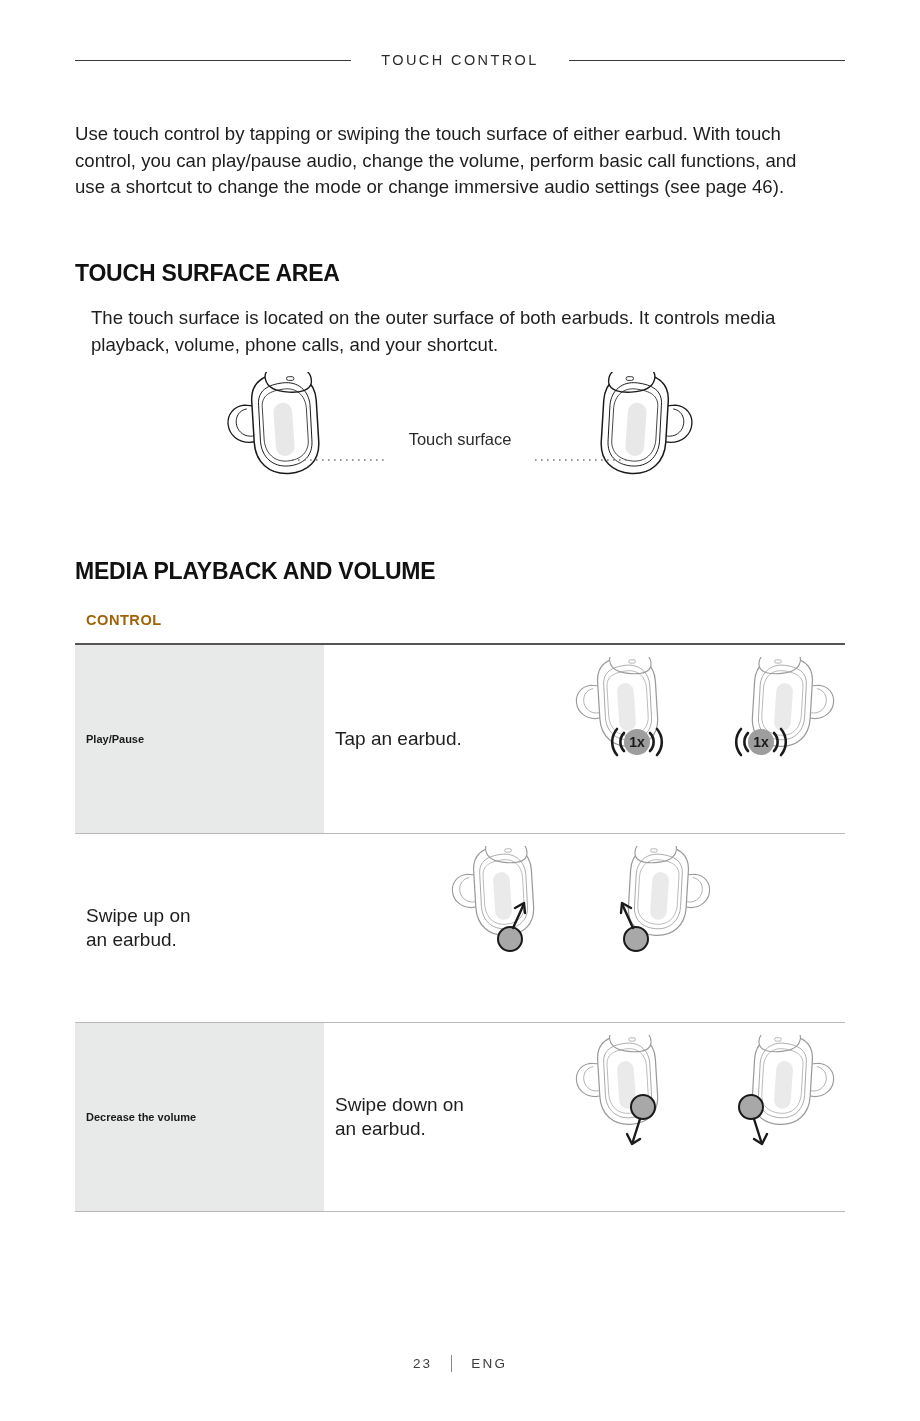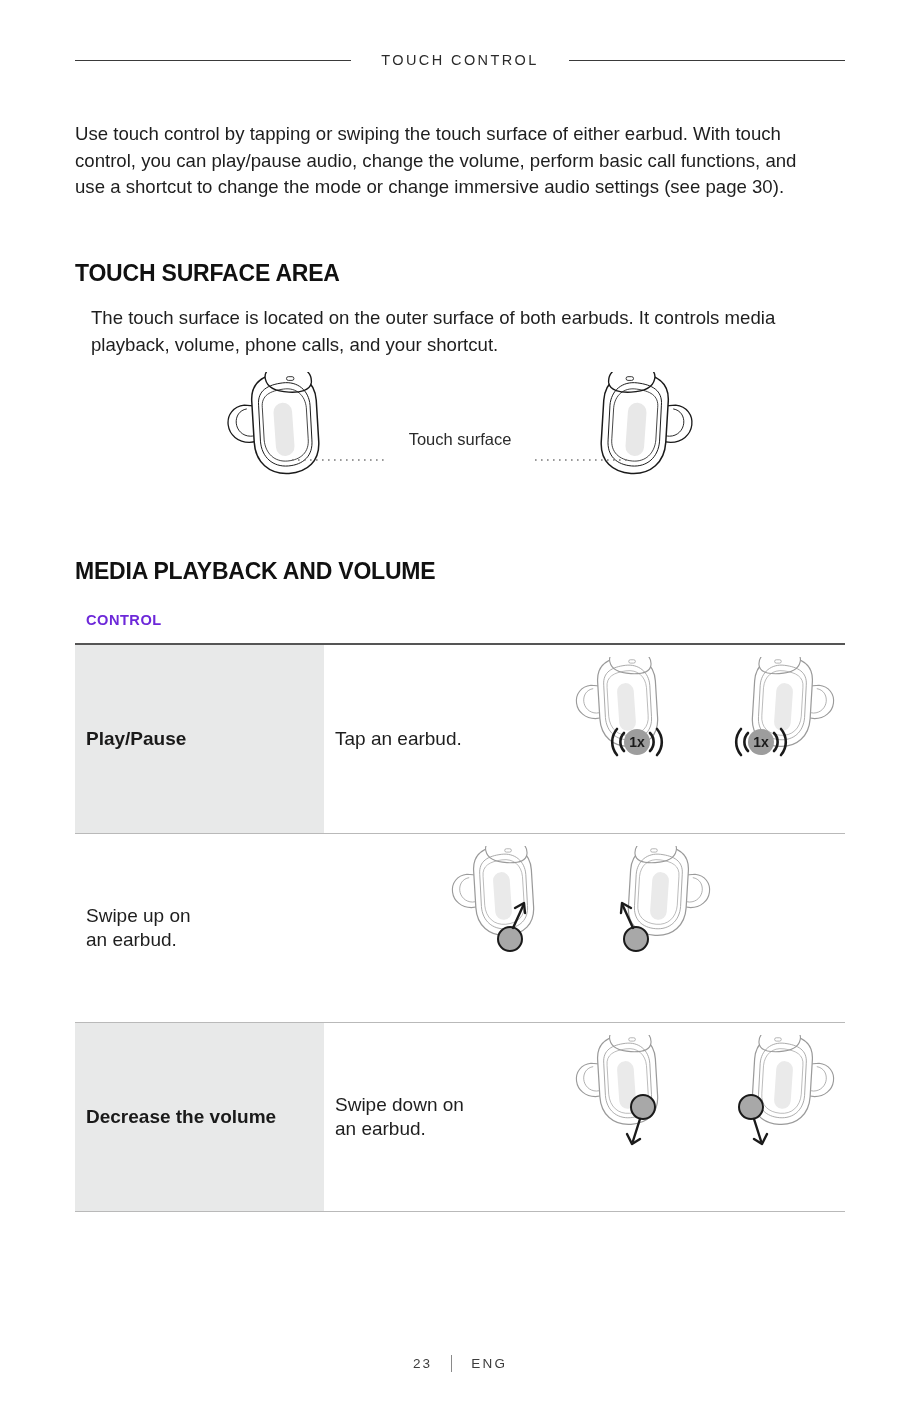--- a/index.html
+++ b/index.html
@@ -108,21 +108,21 @@
     display: flex;
     height: 31px;
     align-items: flex-start;
   }
   .tbl-head .c1 { width: 250px; }
   .tbl-head .c2 { flex: 1; }
   .colhead {
     font-size: 14.6px;
     font-weight: 700;
     letter-spacing: 0.5px;
-    color: #6d28d9;
+    color: #a16207;
     padding-left: 11px;
   }
   .tbl-rule {
     height: 2px;
     background: #555;
     width: 770px;
   }
   .row {
     display: flex;
     align-items: stretch;
@@ -132,21 +132,21 @@
   .row:last-child { border-bottom: 1px solid #b9b9b9; }
   .cell-ctrl {
     width: 250px;
     background: #e8e9e9;
     display: flex;
     align-items: center;
     padding-left: 11px;
     box-sizing: border-box;
   }
   .cell-ctrl .lbl {
-    font-size: 19px;
+    font-size: 11px;
     font-weight: 700;
     color: #1a1a1a;
     line-height: 22px;
   }
   .cell-what {
     flex: 1;
     display: flex;
     align-items: center;
     padding-left: 11px;
     box-sizing: border-box;
@@ -190,21 +190,21 @@
 <body>
 
 <div class="page">
 
   <div class="runhead">
     <span class="rule"></span>
     <span class="title">TOUCH CONTROL</span>
     <span class="rule"></span>
   </div>
 
-  <div class="intro">Use touch control by tapping or swiping the touch surface of either earbud. With touch control, you can play/pause audio, change the volume, perform basic call functions, and use a shortcut to change the mode or change immersive audio settings (see page 30).</div>
+  <div class="intro">Use touch control by tapping or swiping the touch surface of either earbud. With touch control, you can play/pause audio, change the volume, perform basic call functions, and use a shortcut to change the mode or change immersive audio settings (see page 46).</div>
 
   <div class="h2 h2-touch">TOUCH SURFACE AREA</div>
   <div class="para para-touch">The touch surface is located on the outer surface of both earbuds. It controls media playback, volume, phone calls, and your shortcut.</div>
 
   <div class="figure">
     <svg width="560" height="165" viewBox="0 0 560 165">
       <defs>
         <g id="bud-dark">
 
           <path d="M 36 60 C 18 62 8 76 10 92 C 12 108 26 120 44 120 C 56 120 64 114 68 106 L 62 62 Z" fill="#fff" stroke="#1a1a1a" stroke-width="2.1"></path>

